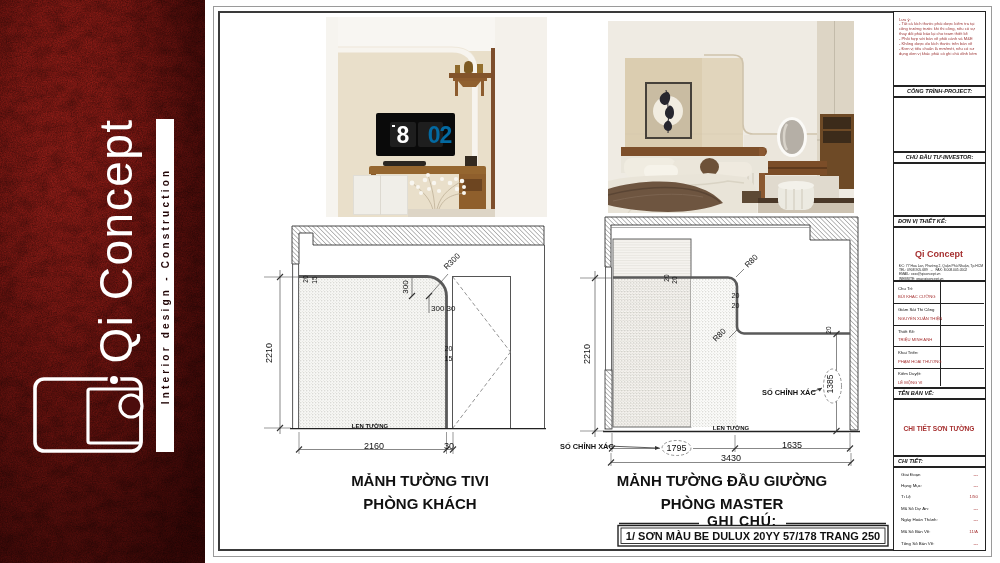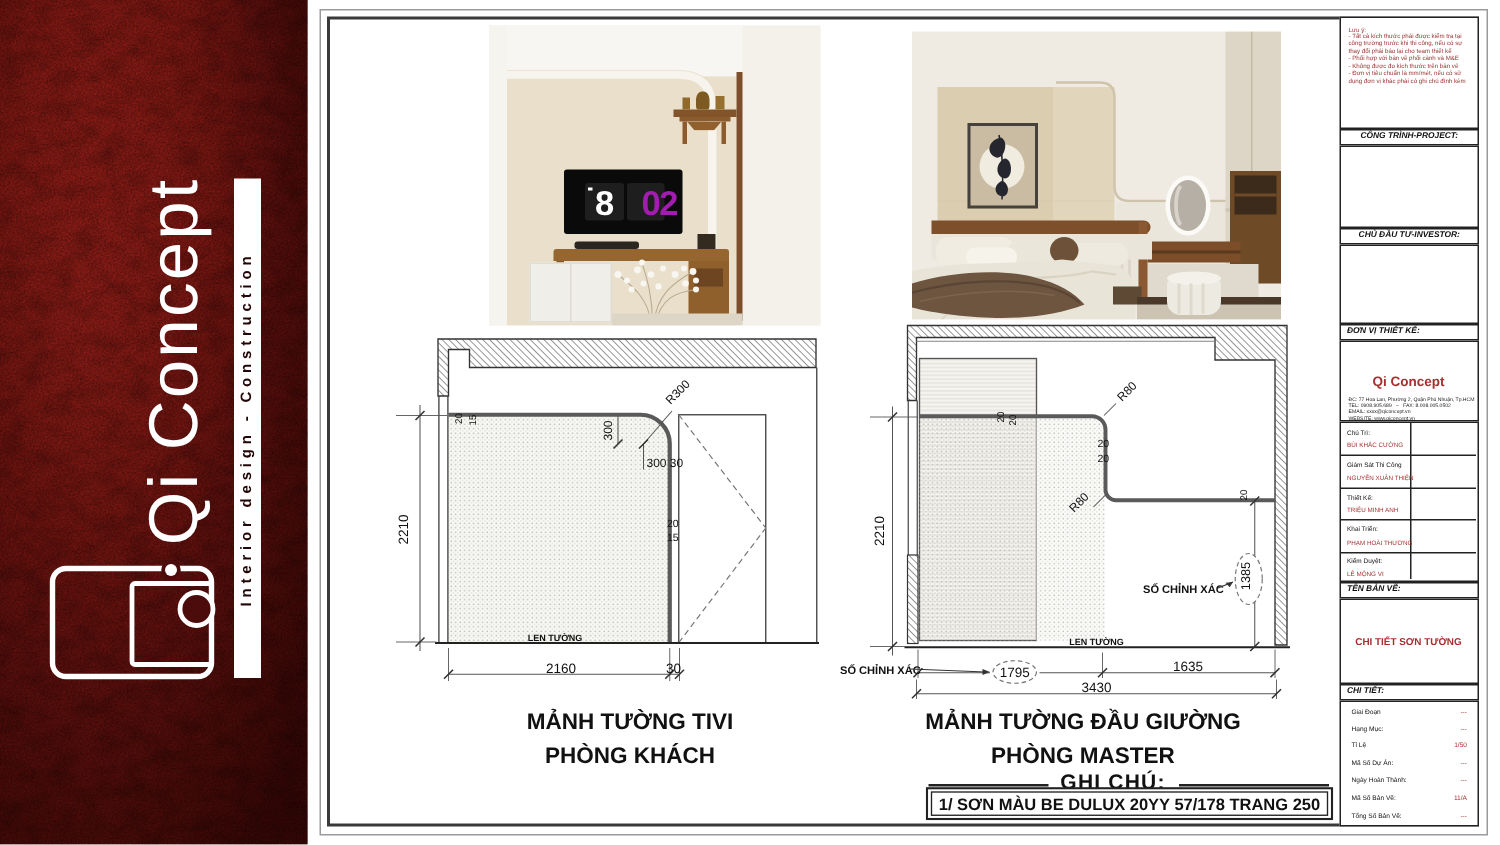--- a/index.html
+++ b/index.html
@@ -83,21 +83,21 @@
 
   <div class="abs" style="left:129px;top:48px;width:5px;height:8px;background:#8f6a2c;"></div>
   <div class="abs" style="left:138px;top:44px;width:9px;height:12px;background:#7d5a22;border-radius:45% 45% 20% 20%;"></div>
   <div class="abs" style="left:151px;top:47px;width:6px;height:9px;background:#95702e;"></div>
 
   <div class="abs" style="left:50px;top:96px;width:79px;height:43px;background:#0a0a0a;border-radius:2px;"></div>
   <div class="abs" style="left:64px;top:105px;width:26px;height:25px;background:#1e1e1e;border-radius:2px;"></div>
   <div class="abs" style="left:92px;top:105px;width:25px;height:25px;background:#1e1e1e;border-radius:2px;"></div>
   <div class="abs" style="left:66px;top:108px;width:3px;height:2px;background:#fff;"></div>
   <div class="abs" style="left:64px;top:105px;width:26px;height:25px;color:#fff;font-size:23px;font-weight:bold;text-align:center;line-height:26px;">8</div>
-  <div class="abs" style="left:92px;top:105px;width:43px;height:25px;color:#a21caf;font-size:23px;font-weight:bold;text-align:center;line-height:26px;letter-spacing:-1px;">02</div>
+  <div class="abs" style="left:92px;top:105px;width:43px;height:25px;color:#0369a1;font-size:23px;font-weight:bold;text-align:center;line-height:26px;letter-spacing:-1px;">02</div>
 
   <div class="abs" style="left:57px;top:144px;width:43px;height:5px;background:#2b2620;border-radius:2px;"></div>
 
   <div class="abs" style="left:139px;top:139px;width:12px;height:11px;background:#332a20;"></div>
 
   <div class="abs" style="left:43px;top:149px;width:117px;height:8px;background:#95662f;border-radius:2px 2px 0 0;"></div>
 
   <div class="abs" style="left:45px;top:157px;width:5px;height:30px;background:#865728;"></div>
 
   <div class="abs" style="left:133px;top:157px;width:27px;height:40px;background:#8f5f2c;"></div>

